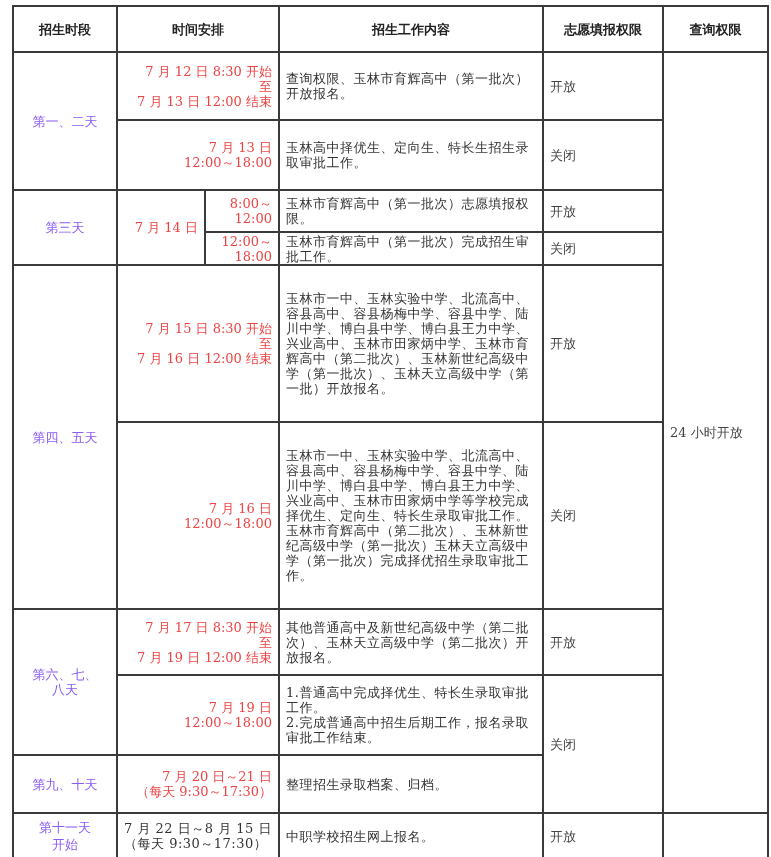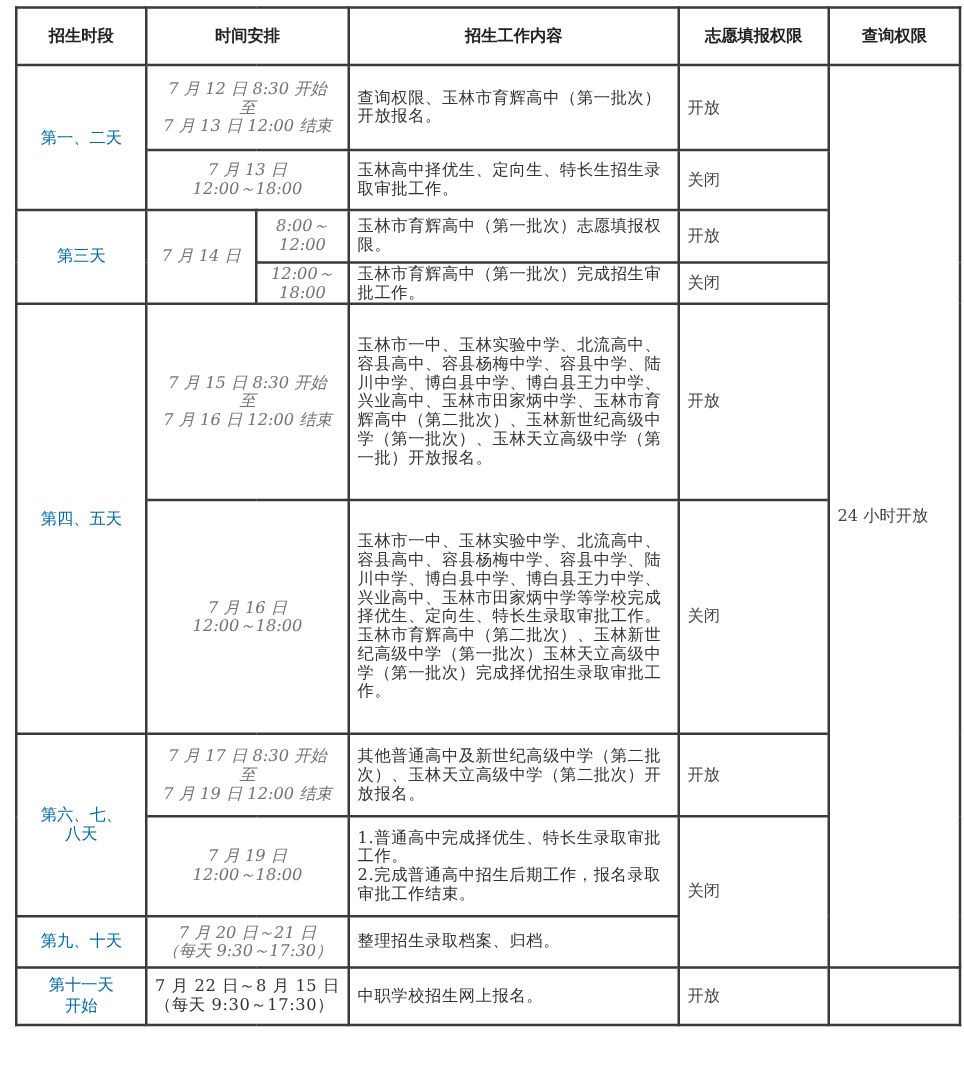--- a/index.html
+++ b/index.html
@@ -15,22 +15,22 @@
     padding: 0 6px;
     font-size: 13px;
     line-height: 15px;
     vertical-align: middle;
   }
   table.sched th {
     font-family: "DejaVu Sans", "Liberation Sans", sans-serif;
     font-weight: bold; font-size: 13px; color: #222; height: 36px; text-align: center;
   }
   .l { text-align: left; letter-spacing: 0.5px; }
-  .period { font-size: 15px; color: #0369a1; text-align: center; }
-  .time { text-align: center; color: #737373; font-style: italic; }
+  .period { font-size: 15px; color: #8b5cf6; text-align: center; }
+  .time { text-align: right; color: #ef4444; }
   .perm { text-align: left; color: #444; }
   .multi { white-space: pre-line; }
 </style>
 </head>
 <body>
 
 <table class="sched">
   <colgroup>
     <col style="width:104px">
     <col style="width:88px">
@@ -50,21 +50,21 @@
 
   <tr style="height:68px">
     <td rowspan="2" class="period multi">第一、二天</td>
     <td colspan="2" class="time multi">7 月 12 日 8:30 开始
 至
 7 月 13 日 12:00 结束</td>
     <td class="l">查询权限、玉林市育辉高中（第一批次）开放报名。</td>
     <td class="perm">开放</td>
     <td rowspan="9" class="perm">24 小时开放</td>
   </tr>
-  <tr style="height:48px">
+  <tr style="height:70px">
     <td colspan="2" class="time multi">7 月 13 日
 12:00～18:00</td>
     <td class="l">玉林高中择优生、定向生、特长生招生录取审批工作。</td>
     <td class="perm">关闭</td>
   </tr>
 
   <tr style="height:42px">
     <td rowspan="2" class="period">第三天</td>
     <td rowspan="2" class="time">7 月 14 日</td>
     <td class="time multi">8:00～
@@ -104,21 +104,21 @@
     <td class="perm">开放</td>
   </tr>
   <tr style="height:80px">
     <td colspan="2" class="time multi">7 月 19 日
 12:00～18:00</td>
     <td class="l multi">1.普通高中完成择优生、特长生录取审批工作。
 2.完成普通高中招生后期工作，报名录取审批工作结束。</td>
     <td rowspan="2" class="perm">关闭</td>
   </tr>
 
-  <tr style="height:41px">
+  <tr style="height:58px">
     <td class="period">第九、十天</td>
     <td colspan="2" class="time multi">7 月 20 日～21 日
 （每天 9:30～17:30）</td>
     <td class="l">整理招生录取档案、归档。</td>
   </tr>
 
   <tr style="height:46px">
     <td class="period multi" style="line-height:17px">第十一天
 开始</td>
     <td colspan="2" class="l" style="text-align:justify">7 月 22 日～8 月 15 日（每天 9:30～17:30）</td>

